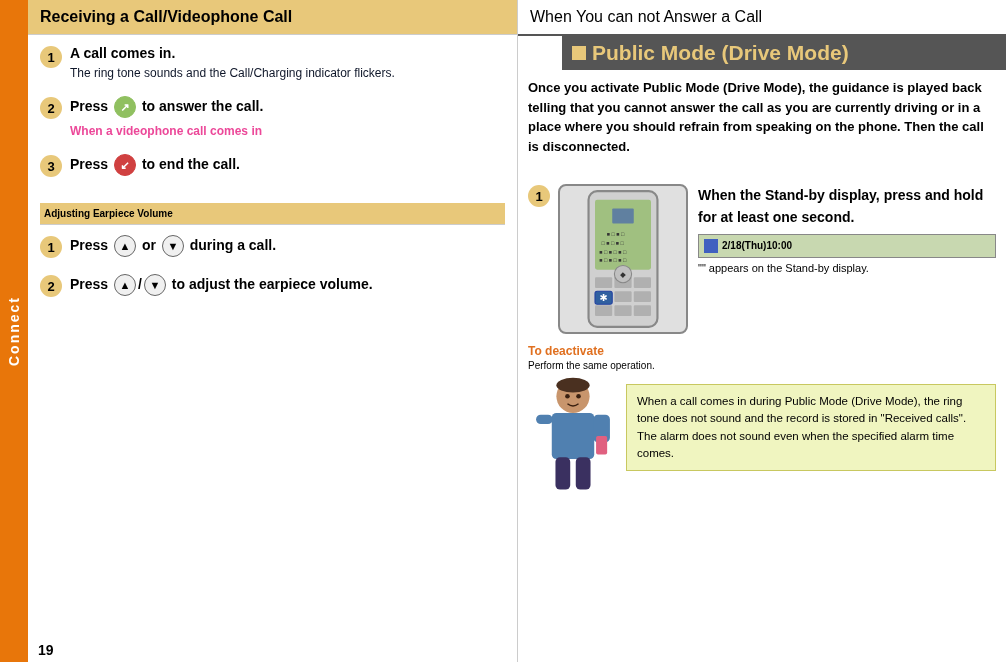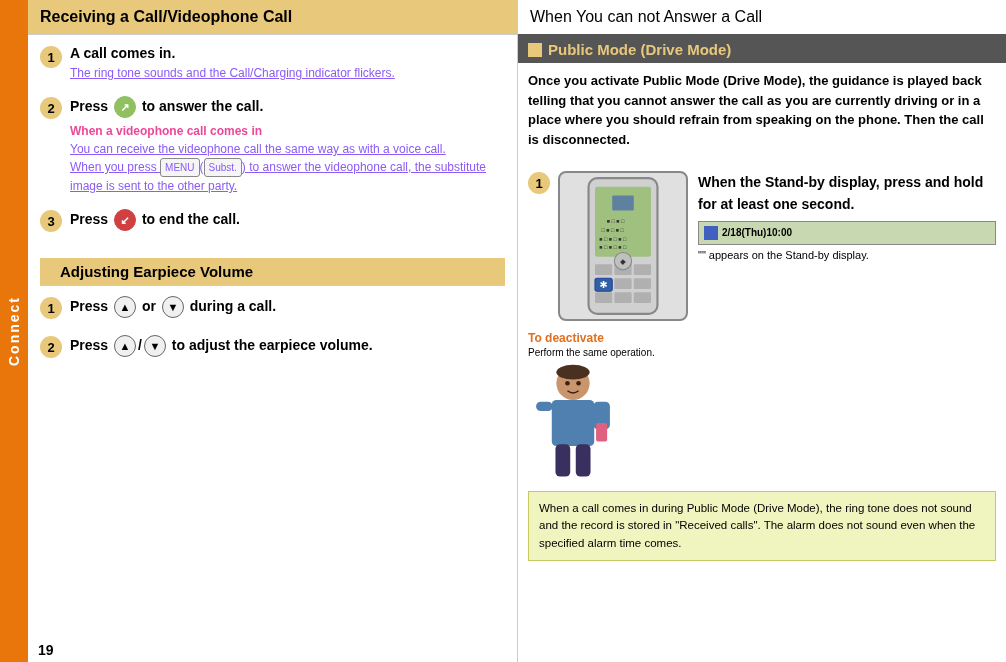--- a/index.html
+++ b/index.html
@@ -73,23 +73,23 @@
     .section-header-right {
       background: #fff;
       padding: 8px 12px;
       font-weight: normal;
       font-size: 16px;
       border-bottom: 2px solid #555;
     }
 
     .subsection-header {
       background: #e8c87a;
-      padding: 5px 20px;
-      font-weight: bold;
-      font-size: 15px;
+      padding: 5px 4px;
+      font-weight: bold;
+      font-size: 10px;
       border-bottom: 1px solid #ccc;
       margin-top: 24px;
     }
 
     .section-content {
       padding: 10px 12px;
       flex: 1;
     }
 
     
@@ -120,23 +120,22 @@
     }
 
     .step-title {
       font-weight: bold;
       font-size: 14px;
       margin-bottom: 3px;
     }
 
     .step-desc {
       font-size: 12px;
-      color: #8b5cf6;
+      color: #0f172a;
       line-height: 1.5;
-      text-decoration: underline;
     }
 
     .step-subtitle {
       color: #ec4899;
       font-weight: bold;
       font-size: 12px;
       margin-top: 6px;
       margin-bottom: 2px;
     }
 
@@ -176,44 +175,45 @@
       background: #f5f5f5;
       vertical-align: middle;
     }
 
     
     .public-mode-header {
       background: #555;
       color: #e8c87a;
       padding: 5px 10px;
       font-weight: bold;
-      font-size: 15px;
+      font-size: 21px;
       display: flex;
       align-items: center;
+      margin-left: 44px;
     }
 
     .public-mode-header::before {
       content: '';
       display: inline-block;
       width: 14px;
       height: 14px;
       background: #e8c87a;
       margin-right: 6px;
       flex-shrink: 0;
     }
 
     .right-col-content {
       padding: 8px 10px;
     }
 
     .bold-intro {
       font-weight: bold;
       font-size: 13px;
       line-height: 1.5;
-      margin-bottom: 22px;
+      margin-bottom: 28px;
     }
 
     
     .phone-step {
       display: flex;
       align-items: flex-start;
       margin-bottom: 10px;
     }
 
     .phone-img-container {
@@ -287,21 +287,20 @@
       padding: 4px 10px;
       font-size: 14px;
       font-weight: bold;
     }
 
     
     .character-area {
       display: flex;
       align-items: flex-start;
       margin-top: 5px;
-      flex-direction: column;
     }
 
     .character-figure {
       width: 90px;
       height: 120px;
       flex-shrink: 0;
       margin-right: 8px;
     }
 
   </style>
@@ -330,24 +329,20 @@
           </div>
         </div>
 
         <div class="step">
           <div class="step-number">2</div>
           <div class="step-content">
             <div class="step-title">
               Press <span class="btn-icon btn-icon-green">↗</span> to answer the call.
             </div>
             <div class="step-subtitle">When a videophone call comes in</div>
-            <div class="step-desc">
-              You can receive the videophone call the same way as with a voice call.<br>
-              When you press <span class="menu-pill">MENU</span>(<span class="menu-pill"> Subst. </span>) to answer the videophone call, the substitute image is sent to the other party.
-            </div>
           </div>
         </div>
 
         <div class="step">
           <div class="step-number">3</div>
           <div class="step-content">
             <div class="step-title">
               Press <span class="btn-icon btn-icon-red">↙</span> to end the call.
             </div>
           </div>

